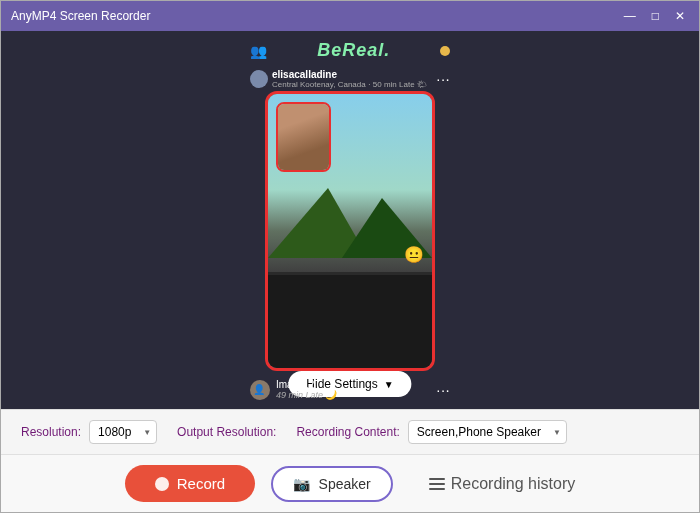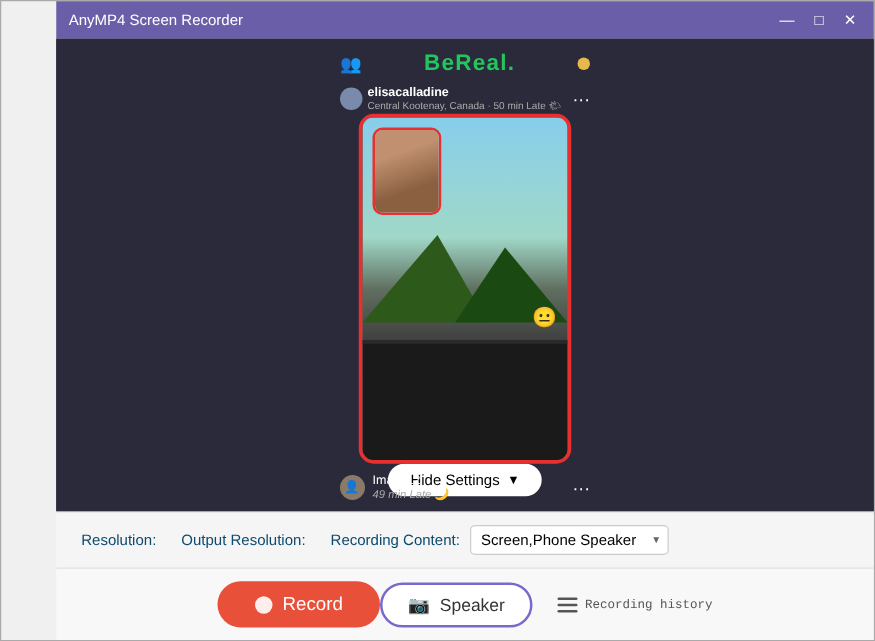--- a/index.html
+++ b/index.html
@@ -11,21 +11,20 @@
       overflow: hidden;
     }
 
     
     .window {
       width: 700px;
       height: 513px;
       display: flex;
       flex-direction: column;
       border: 1px solid #aaa;
-      padding-left: 44px;
     }
 
     .title-bar {
       background: #6b5ea8;
       height: 30px;
       display: flex;
       align-items: center;
       padding: 0 10px;
       justify-content: space-between;
       flex-shrink: 0;
@@ -66,24 +65,25 @@
     .bereal-top-bar {
       display: flex;
       align-items: center;
       justify-content: space-between;
       width: 200px;
       padding: 4px 0;
       margin-bottom: 4px;
     }
 
     .bereal-logo {
-      color: #22c55e;
+      color: #86efac;
       font-weight: bold;
       font-size: 18px;
       letter-spacing: 1px;
+      font-style: italic;
     }
 
     .bereal-friends-icon {
       color: white;
       font-size: 14px;
     }
 
     .bereal-notification-dot {
       width: 10px;
       height: 10px;
@@ -286,21 +286,21 @@
     }
 
     .setting-group {
       display: flex;
       align-items: center;
       gap: 8px;
     }
 
     .setting-label {
       font-size: 12px;
-      color: #0c4a6e;
+      color: #701a75;
       white-space: nowrap;
     }
 
     .setting-select {
       border: 1px solid #ccc;
       border-radius: 4px;
       padding: 4px 8px;
       font-size: 12px;
       background: white;
       appearance: none;
@@ -325,20 +325,21 @@
       pointer-events: none;
     }
 
     
     .bottom-toolbar {
       background: #f8f8f8;
       padding: 10px 20px;
       display: flex;
       align-items: center;
       justify-content: center;
+      gap: 16px;
       border-top: 1px solid #e0e0e0;
       flex-shrink: 0;
     }
 
     .record-btn {
       background: #e8503a;
       color: white;
       border: none;
       border-radius: 25px;
       padding: 10px 30px;
@@ -371,27 +372,26 @@
       gap: 8px;
       font-weight: 500;
     }
 
     .snapshot-icon {
       font-size: 14px;
     }
 
     .recording-history {
       display: flex;
-      align-items: flex-end;
+      align-items: center;
       gap: 6px;
       color: #555;
-      font-size: 10px;
+      font-size: 16px;
       cursor: pointer;
       margin-left: 20px;
-      font-family: Liberation Mono, monospace;
     }
 
     .hamburger-icon {
       display: flex;
       flex-direction: column;
       gap: 3px;
     }
 
     .hamburger-line {
       width: 16px;
@@ -470,20 +470,27 @@
 
     <button class="hide-settings-btn">
       <span>Hide Settings</span>
       <span class="chevron-down">▼</span>
     </button>
   </div>
 
   <div class="settings-panel">
     <div class="setting-group">
       <label class="setting-label">Resolution:</label>
+      <div class="select-wrapper">
+        <select class="setting-select">
+          <option>1080p</option>
+          <option>720p</option>
+          <option>480p</option>
+        </select>
+      </div>
     </div>
 
     <div class="setting-group">
       <label class="setting-label">Output Resolution:</label>
     </div>
 
     <div class="setting-group">
       <label class="setting-label">Recording Content:</label>
       <div class="select-wrapper">
         <select class="setting-select">

